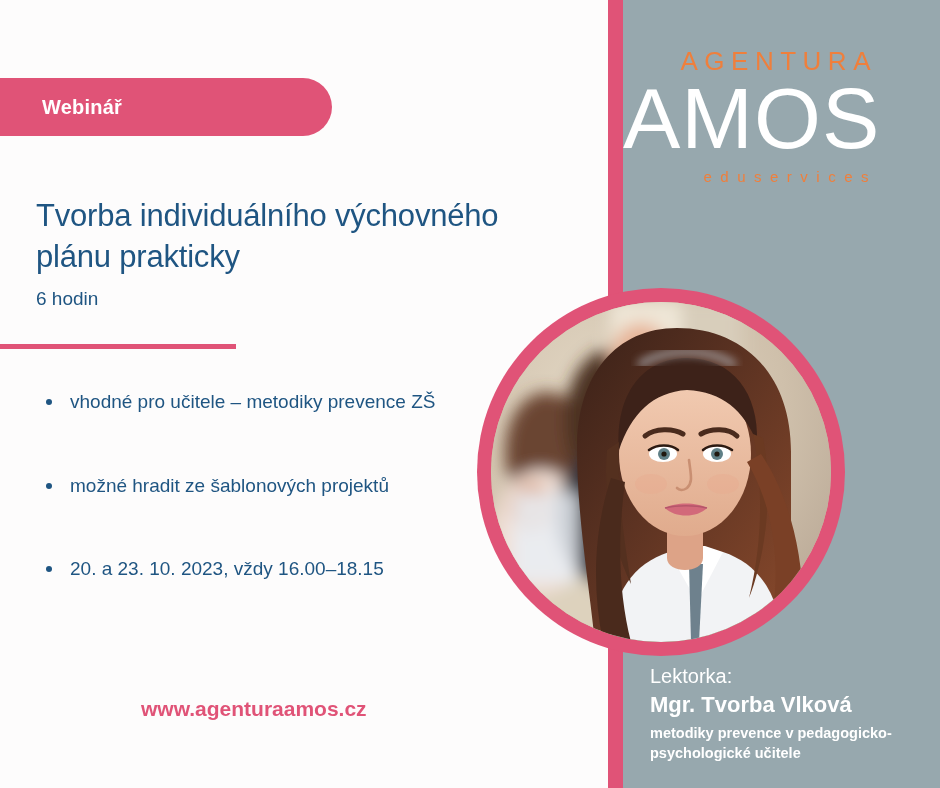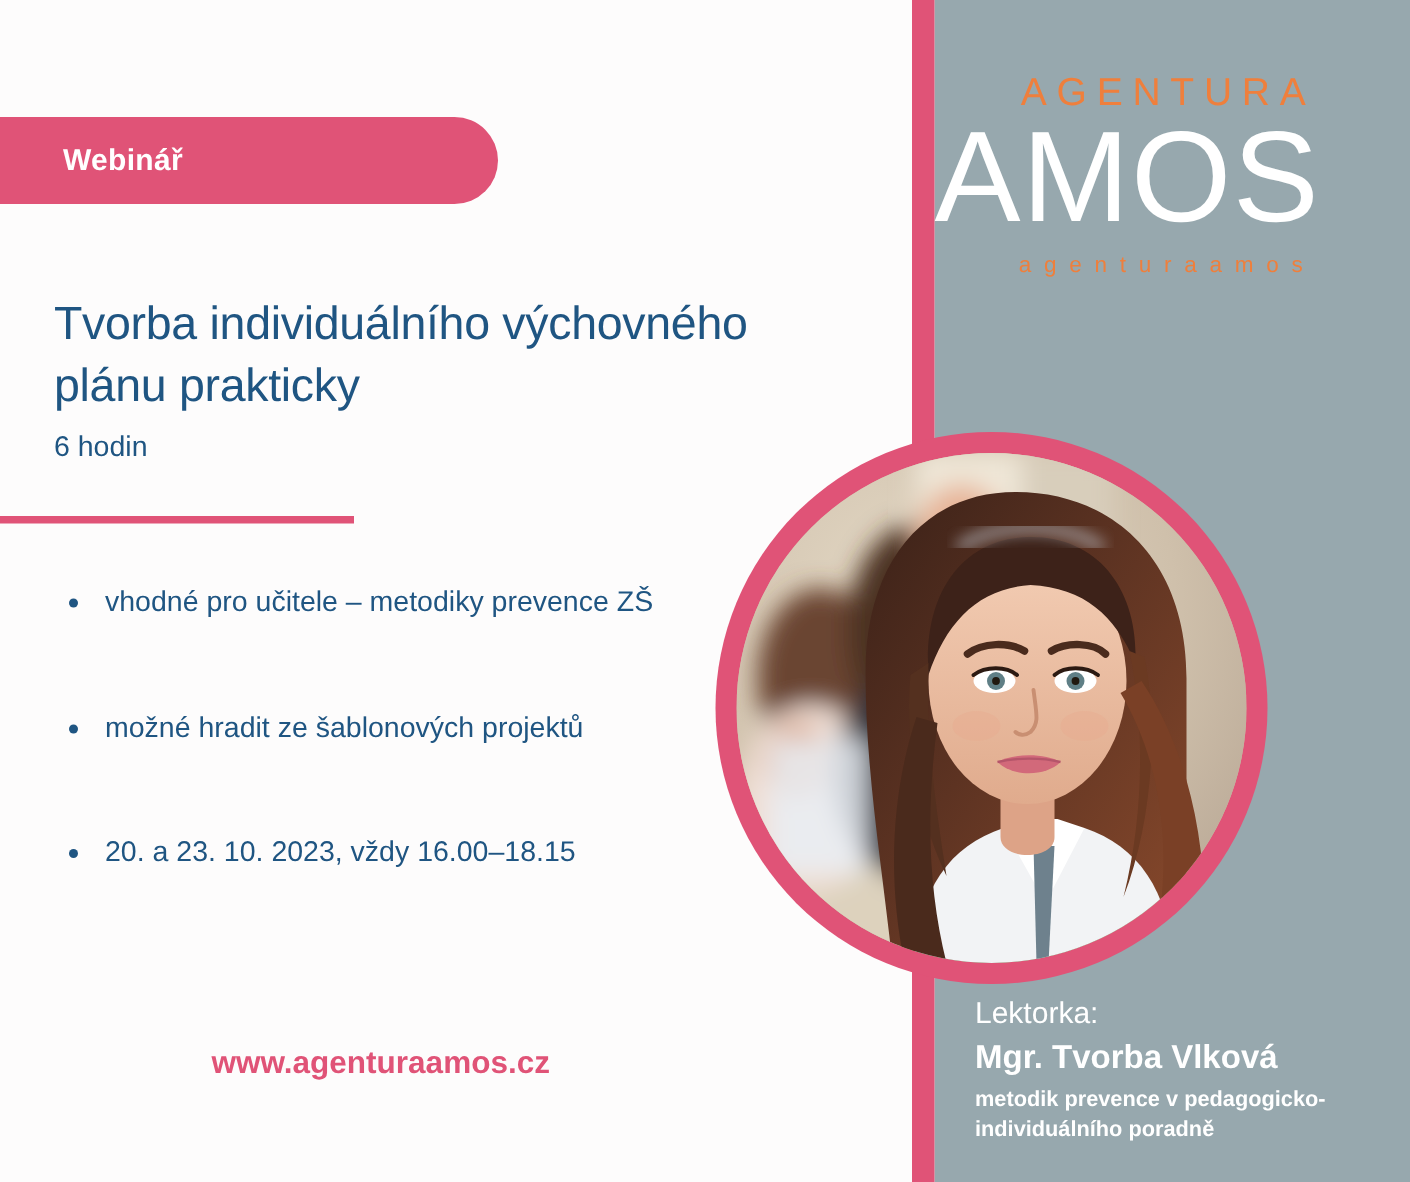--- a/index.html
+++ b/index.html
@@ -231,21 +231,21 @@
     <li class="bullet">vhodné pro učitele – metodiky prevence ZŠ</li>
     <li class="bullet">možné hradit ze šablonových projektů</li>
     <li class="bullet">20. a 23. 10. 2023, vždy 16.00–18.15</li>
   </ul>
 
   <div class="site-url">www.agenturaamos.cz</div>
 
   <div class="logo">
     <div class="logo-top">AGENTURA</div>
     <div class="logo-main">AMOS</div>
-    <div class="logo-sub">agenturaamos</div>
+    <div class="logo-sub">eduservices</div>
   </div>
 
   <div class="portrait">
     <div class="portrait-inner">
       <svg class="photo-svg" viewBox="0 0 340 340">
         <defs>
           <radialGradient id="bgGrad" cx="35%" cy="30%" r="85%">
             <stop offset="0%" stop-color="#e4d9c6"></stop>
             <stop offset="60%" stop-color="#cfc0ab"></stop>
             <stop offset="100%" stop-color="#b7a694"></stop>
@@ -332,18 +332,18 @@
           </g>
         </g>
       </svg>
     </div>
   </div>
 
   <div class="lecturer">
     <div class="lecturer-label">Lektorka:</div>
     <div class="lecturer-name">Mgr. Tvorba Vlková</div>
     <div class="lecturer-role">
-      <span>metodik prevence v pedagogicko-</span><br>
-      <span>individuálního poradně</span>
+      <span>metodiky prevence v pedagogicko-</span><br>
+      <span>psychologické učitele</span>
     </div>
   </div>
 
 </div>
 
 </body></html>

